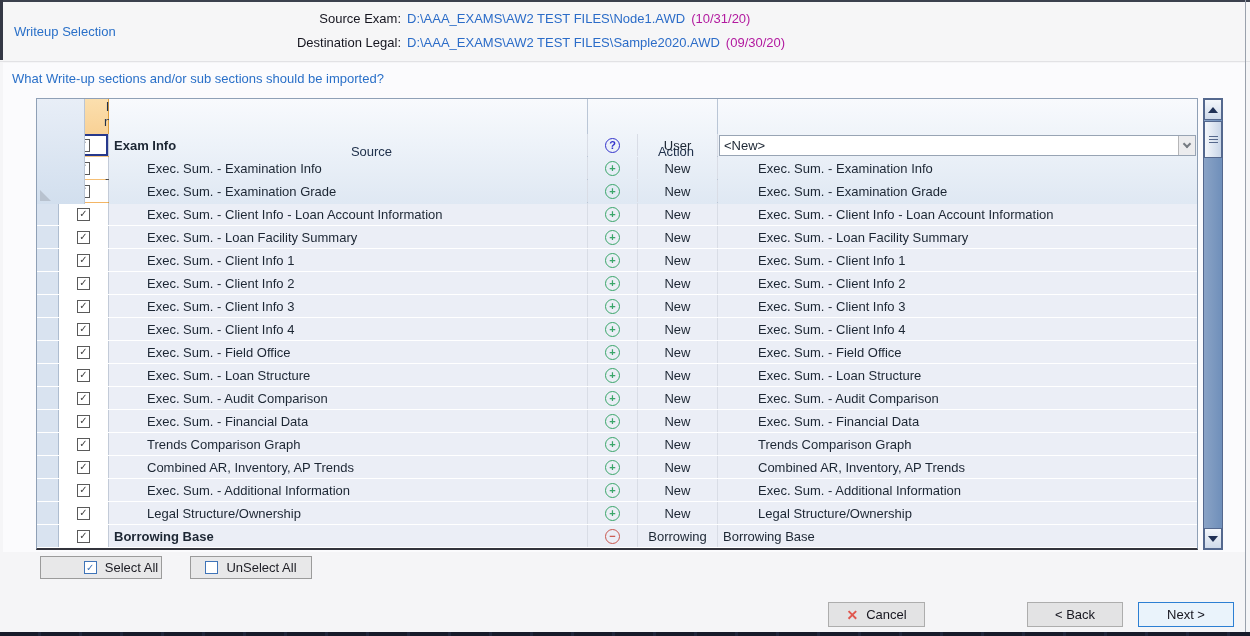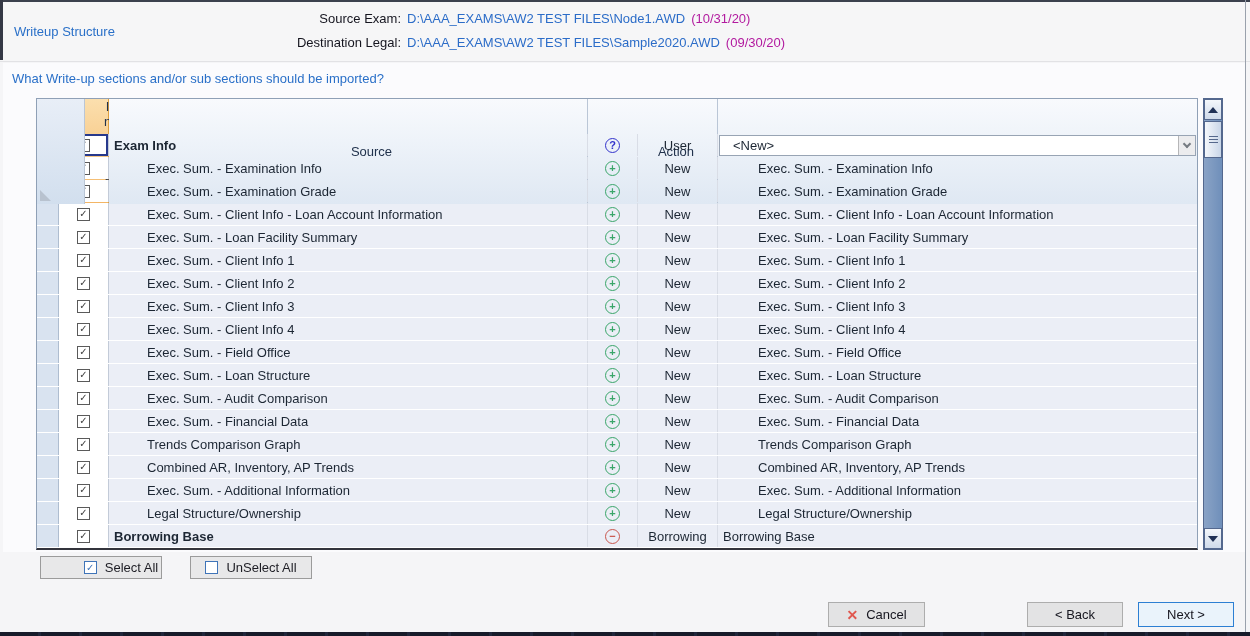--- a/index.html
+++ b/index.html
@@ -51,21 +51,21 @@
   .row-arrow { color:#1b1b1b; font-size:8px; line-height:1; }
 
   .cb { width:13px; height:13px; border:1px solid #5a5a5a; background:#fff; display:inline-flex; align-items:center; justify-content:center; font-size:10px; color:#3f3f3f; line-height:1; }
   .cb.checked::after { content:"✓"; }
   .cb.blue { border-color:#3f74b8; color:#3f74b8; }
 
   .circle { width:15px; height:15px; border-radius:50%; border:1px solid currentColor; display:flex; align-items:center; justify-content:center; font-size:11px; font-weight:bold; background:transparent; }
   .circle.q { color:#3333cc; } .circle.p { color:#3aa66a; } .circle.m { color:#c9574e; }
 
   .combo { position:absolute; left:1px; top:1px; right:1px; height:21px; background:#fff; border:1px solid #98a4b4; display:flex; align-items:center; }
-  .combo-text { padding-left:13px; flex:1; }
+  .combo-text { padding-left:4px; flex:1; }
   .combo-btn { width:17px; height:100%; background:#ececee; border-left:1px solid #b6b6b8; display:flex; align-items:center; justify-content:center; }
   .chev { width:6px; height:6px; border-right:2px solid #767b82; border-bottom:2px solid #767b82; transform:rotate(45deg); margin-top:-3px; }
 
   
   .vscroll { position:absolute; left:1203px; top:98px; width:20px; height:452px; background:linear-gradient(90deg,#8aa3c6,#6f8fba); border:1px solid #54688e; }
   .sbtn { position:absolute; left:0; width:18px; height:21px; background:linear-gradient(#f4f7fb,#cfdaea); border:1px solid #54688e; display:flex; align-items:center; justify-content:center; }
   .sbtn.up { top:0; } .sbtn.down { bottom:0; }
   .tri-up { width:0; height:0; border-left:5px solid transparent; border-right:5px solid transparent; border-bottom:6px solid #1f3055; }
   .tri-down { width:0; height:0; border-left:5px solid transparent; border-right:5px solid transparent; border-top:6px solid #1f3055; }
   .sthumb { position:absolute; left:0; top:22px; width:18px; height:37px; background:linear-gradient(90deg,#f4f7fb,#c9d6e8); border:1px solid #54688e; display:flex; align-items:center; justify-content:center; }
@@ -81,21 +81,21 @@
   .btn-next { left:1138px; width:96px; background:#eaf3fb; border:1px solid #2d7fd3; }
   .x-icon { color:#e0574e; font-size:14px; font-weight:bold; line-height:1; }
 </style>
 </head>
 <body>
 
 <div id="app">
   <div class="content-bg"></div>
 
   <div class="topbar">
-    <div class="page-title">Writeup Structure</div>
+    <div class="page-title">Writeup Selection</div>
     <div class="exam-line l1">
       <span class="exam-label">Source Exam:</span>
       <span class="exam-path">D:\AAA_EXAMS\AW2 TEST FILES\Node1.AWD</span>
       <span class="exam-date">(10/31/20)</span>
     </div>
     <div class="exam-line l2">
       <span class="exam-label">Destination Legal:</span>
       <span class="exam-path">D:\AAA_EXAMS\AW2 TEST FILES\Sample2020.AWD</span>
       <span class="exam-date">(09/30/20)</span>
     </div>

